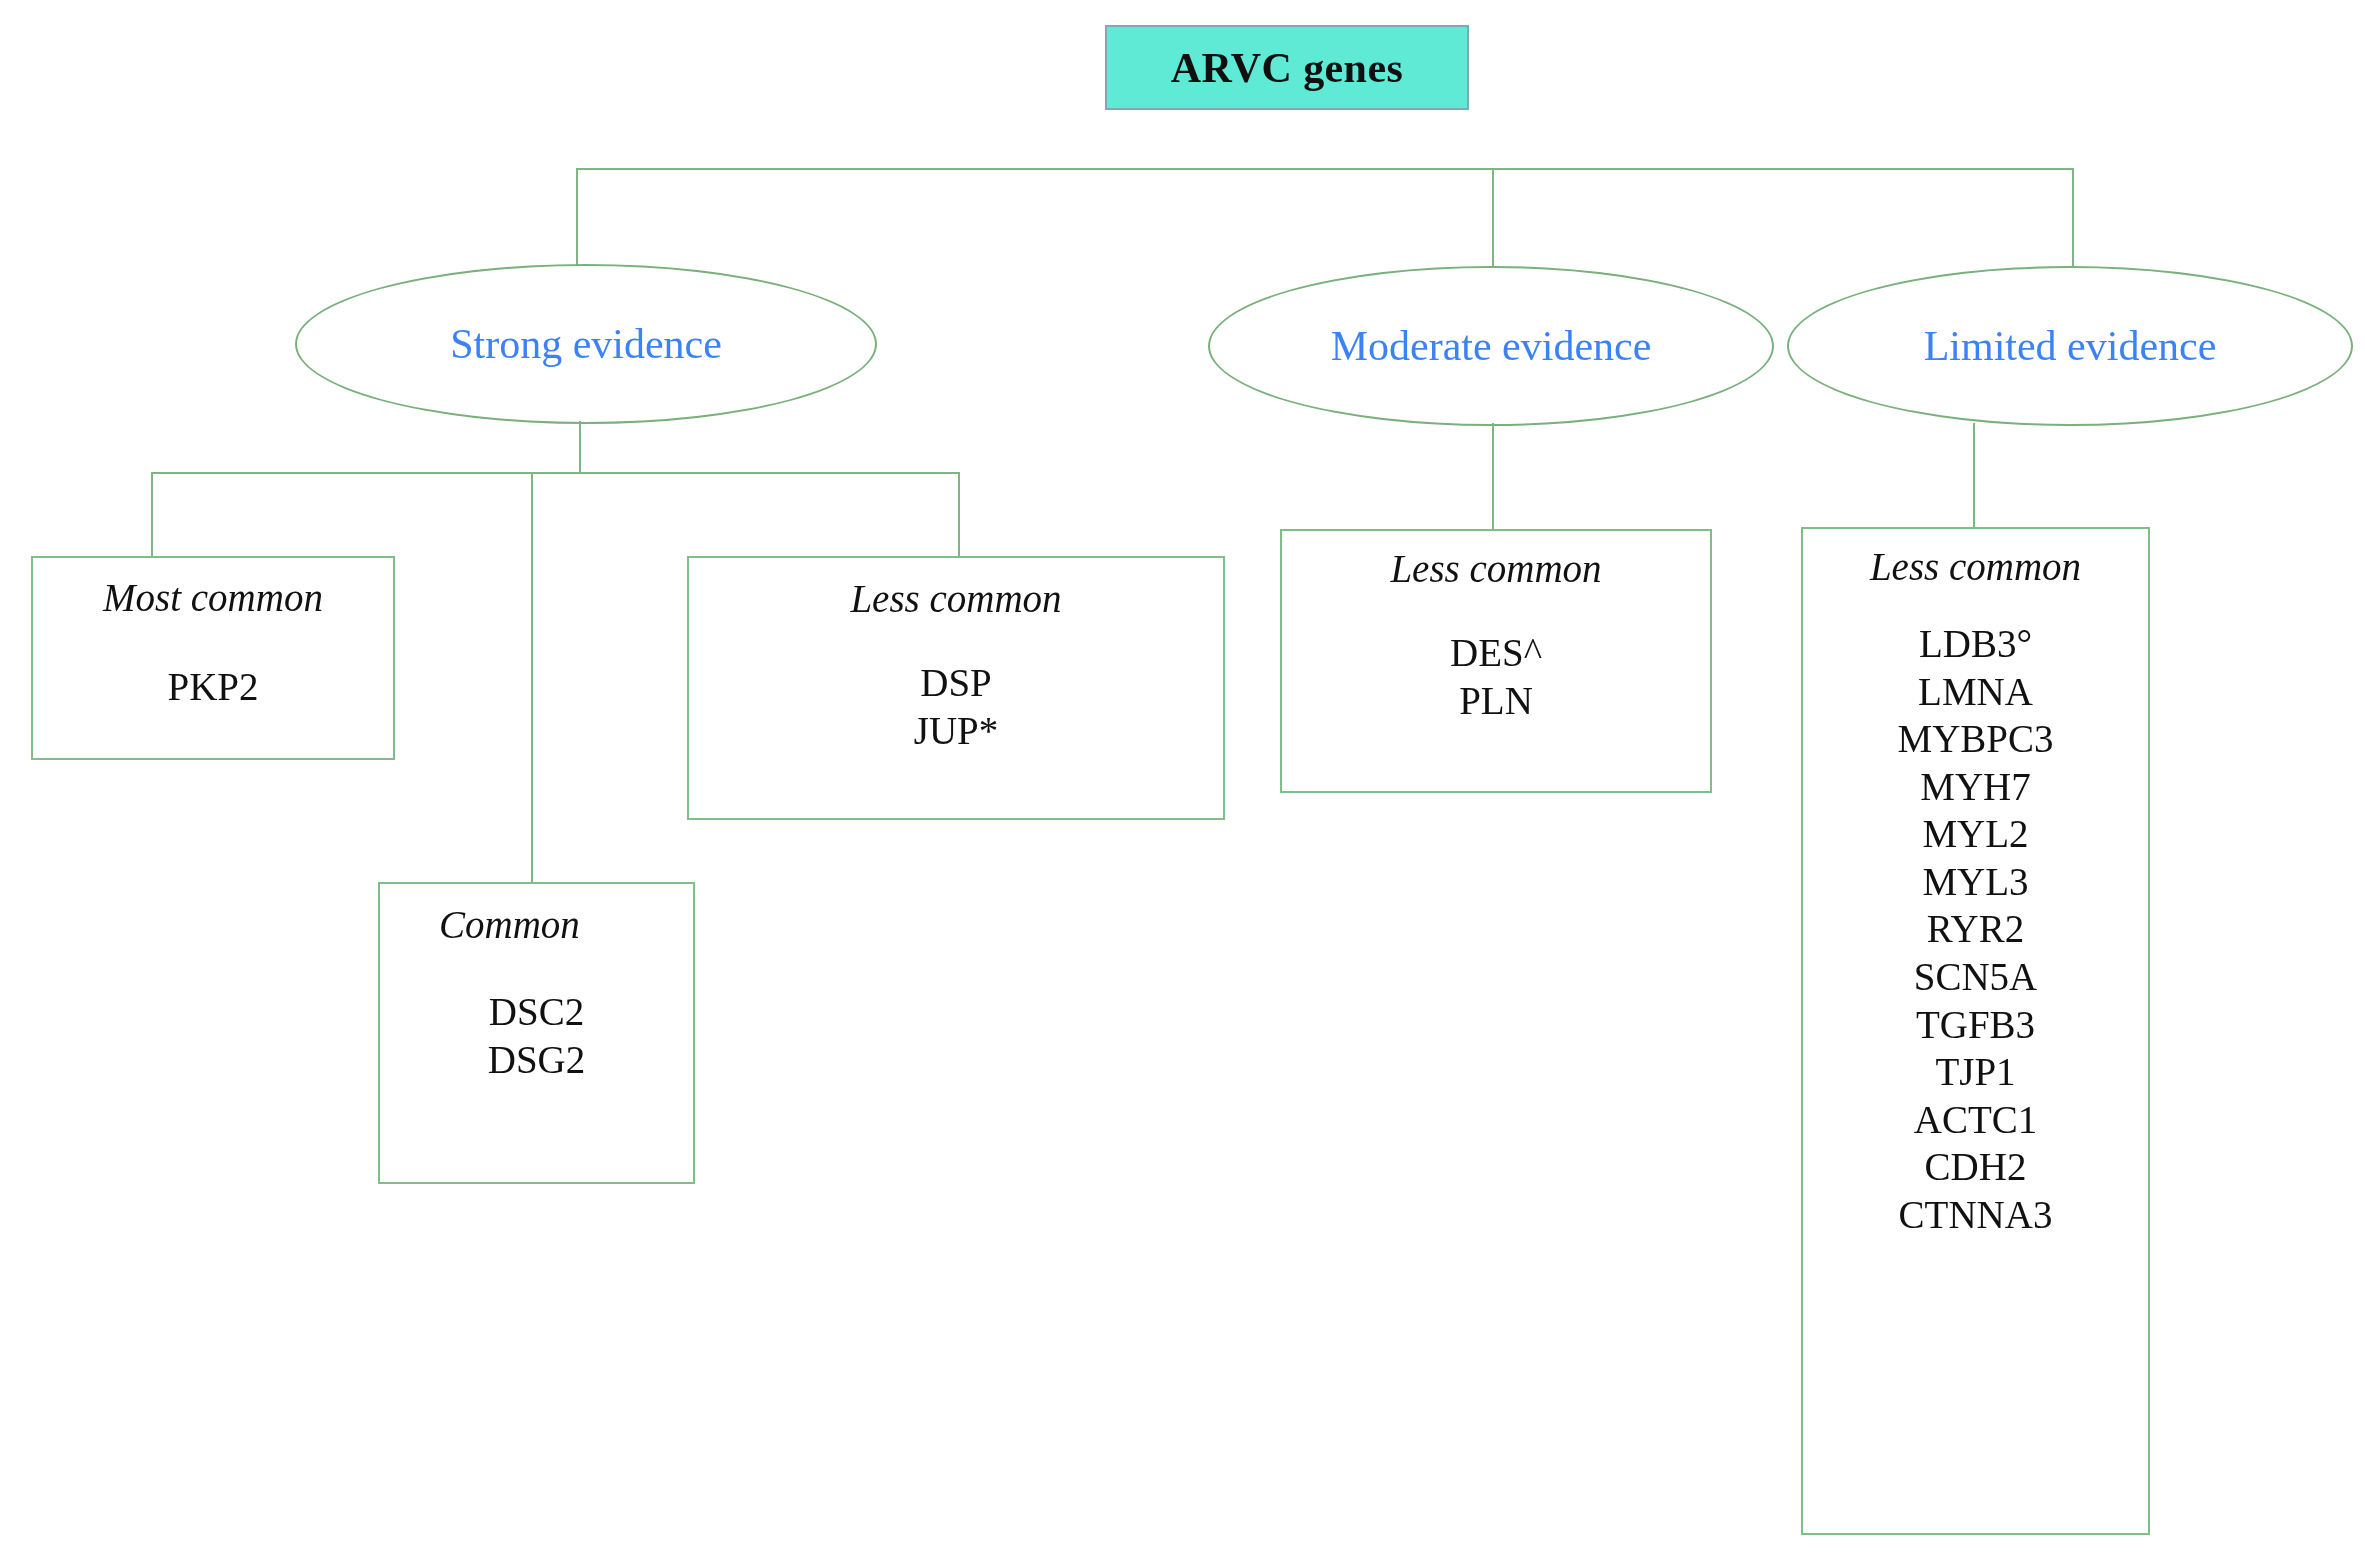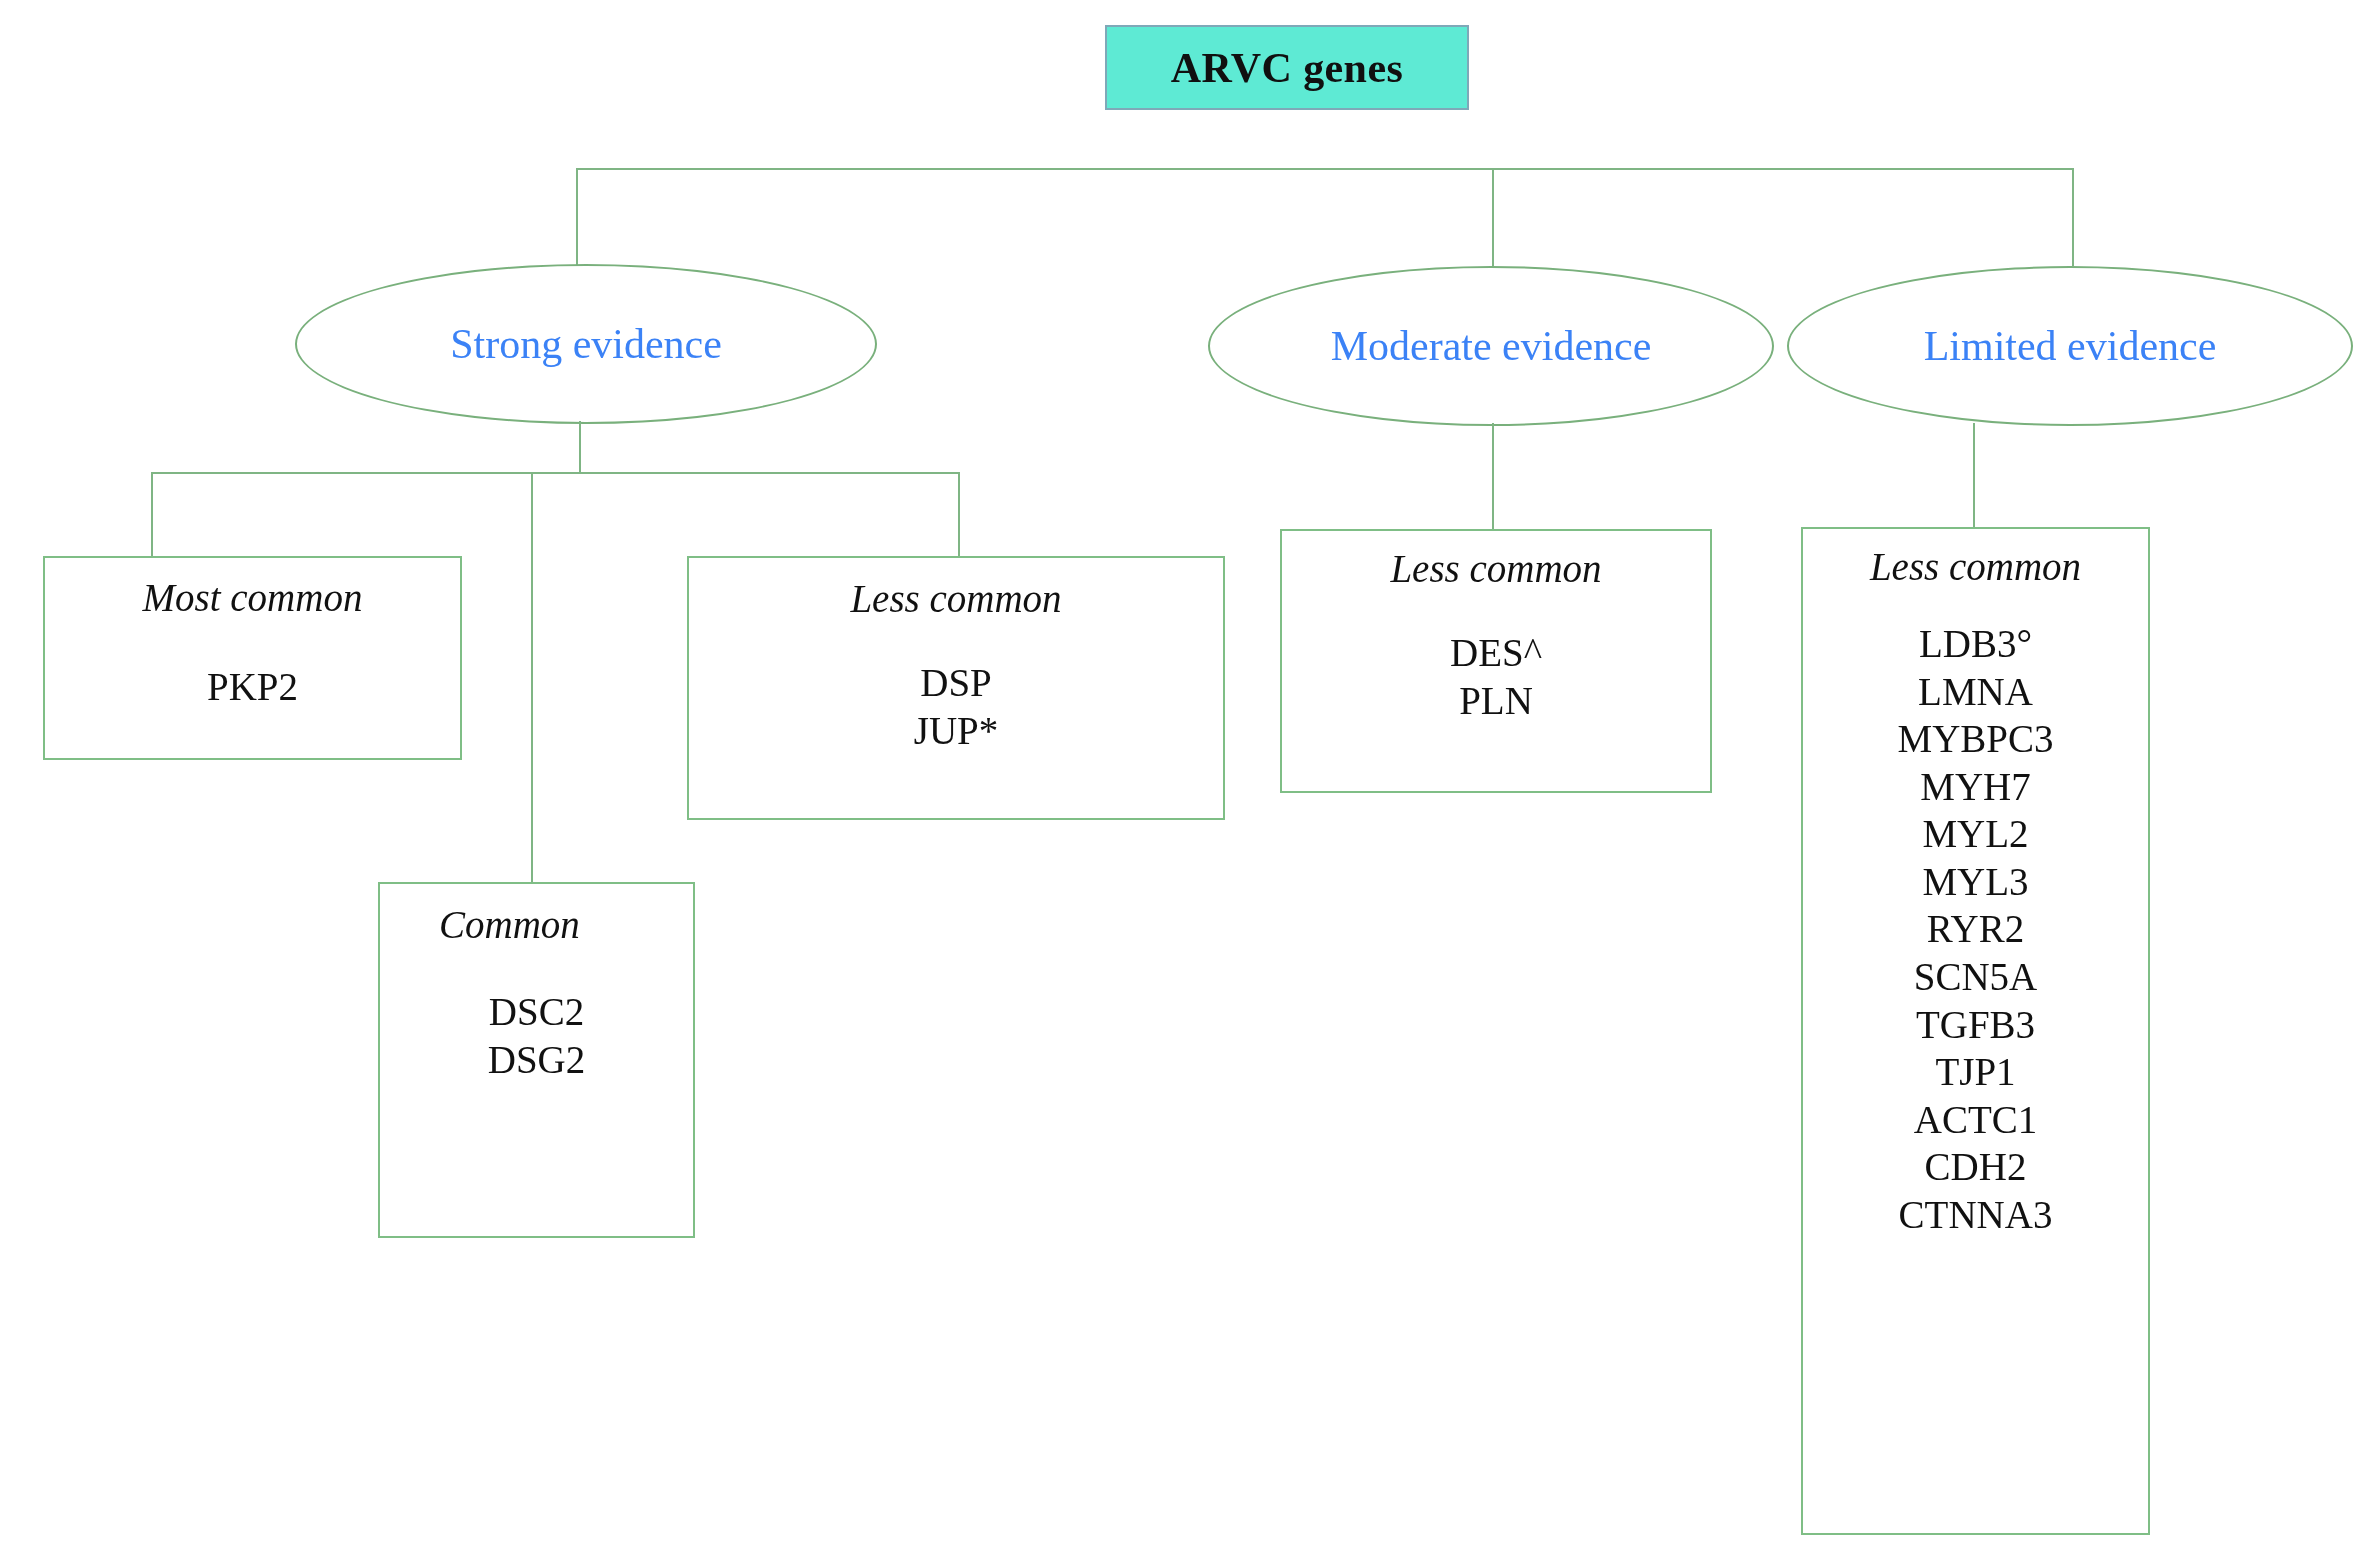--- a/index.html
+++ b/index.html
@@ -81,33 +81,33 @@
   }
   .gbox .gene {
     font-size: 39px;
     color: #111111;
     line-height: 1.22;
     white-space: nowrap;
   }
 
   
   #box-most-common {
-    left: 43px; top: 556px; width: 419px; height: 204px;
+    left: 31px; top: 556px; width: 364px; height: 204px;
   }
   #box-most-common .gbox-title { margin-top: 19.6px; }
   #box-most-common .gene-list  { margin-top: 44px; }
 
   #box-sv-less-common {
     left: 687px; top: 556px; width: 538px; height: 264px;
   }
   #box-sv-less-common .gbox-title { margin-top: 21px; }
   #box-sv-less-common .gene-list  { margin-top: 39px; }
 
   #box-common {
-    left: 378px; top: 882px; width: 317px; height: 356px; text-align: right;
+    left: 378px; top: 882px; width: 317px; height: 302px; text-align: right;
   }
   #box-common .gbox-title { margin-top: 21px; align-self: flex-start; margin-left: 59px; }
   #box-common .gene-list  { margin-top: 42px; }
 
   #box-mod-less-common {
     left: 1280px; top: 529px; width: 432px; height: 264px;
   }
   #box-mod-less-common .gbox-title { margin-top: 18px; }
   #box-mod-less-common .gene-list  { margin-top: 39px; }
 

